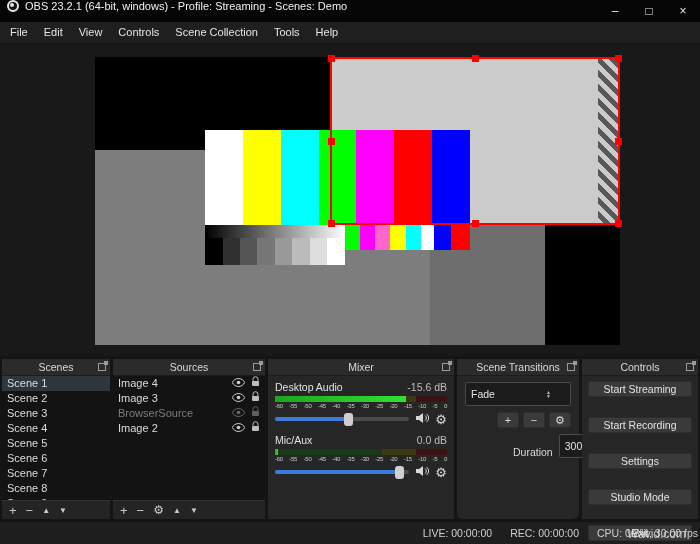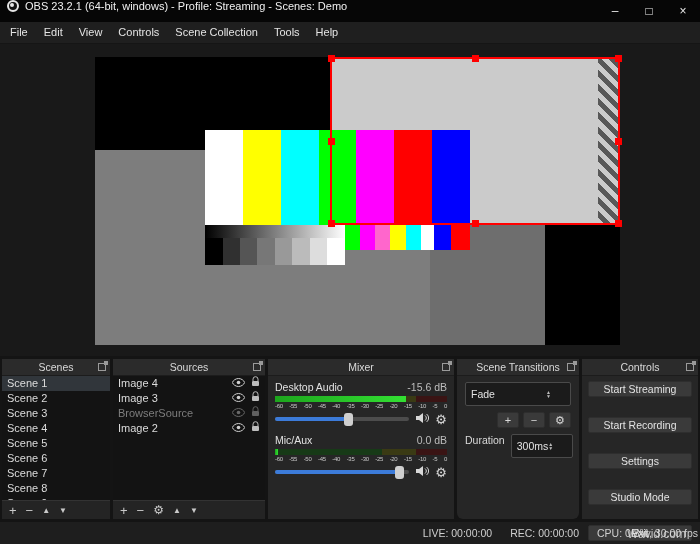--- a/index.html
+++ b/index.html
@@ -77,21 +77,21 @@
 
   
   .trans-body{flex:1;padding:6px 8px;display:flex;flex-direction:column;gap:6px;}
   .combo,.spinbox{height:24px;background:#1b1b1b;border:1px solid #4a4a4a;border-radius:2px;display:flex;
     align-items:center;font-size:10.5px;color:#e2e2e2;padding:0 19px 0 5px;}
   .combo{width:100%;} .combo span:first-child{flex:1;}
   .spin{display:flex;flex-direction:column;line-height:4px;font-size:5px;color:#bdbdbd;margin-left:auto;}
   .t-buttons{display:flex;justify-content:flex-end;gap:4px;}
   .t-btn{width:22px;height:16px;background:#3a3a3a;border:1px solid #2e2e2e;border-radius:2px;color:#d9d9d9;
     display:flex;align-items:center;justify-content:center;font-size:11px;line-height:1;}
-  .duration-row{display:flex;align-items:flex-start;gap:6px;}
+  .duration-row{display:flex;align-items:flex-end;gap:6px;margin-left:48px;}
   .duration-label{font-size:10.5px;color:#dadada;}
   .spinbox{flex:1;}
   .spinbox span:first-child{flex:1;}
 
   
   .controls-body{flex:1;padding:5px 6px;display:flex;flex-direction:column;gap:20px;}
   .ctl-btn{height:16px;background:#3a3a3a;border:1px solid #2e2e2e;border-radius:2px;color:#e3e3e3;
     font-size:10.5px;display:flex;align-items:center;justify-content:center;}
 
   

